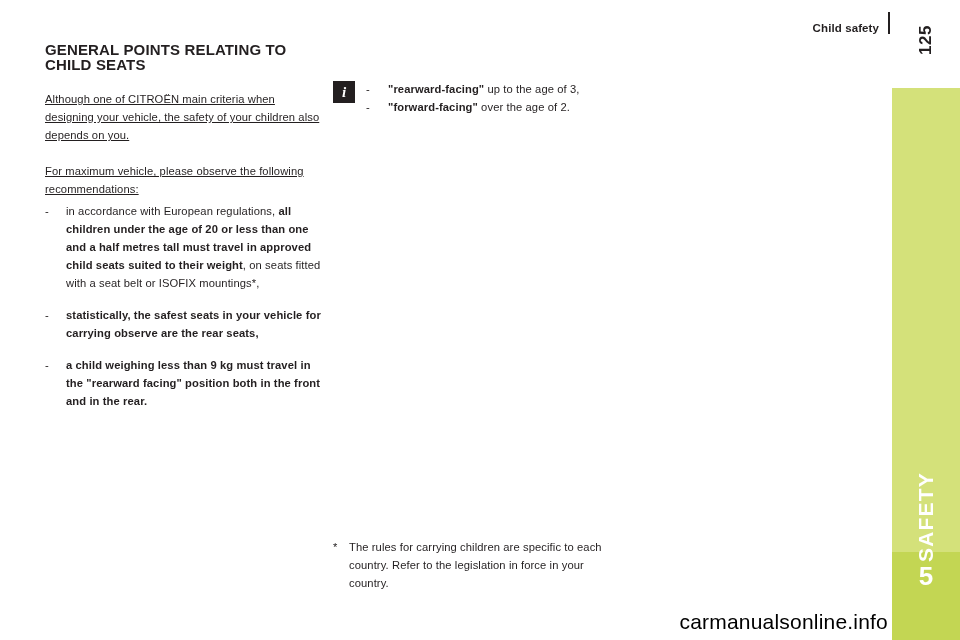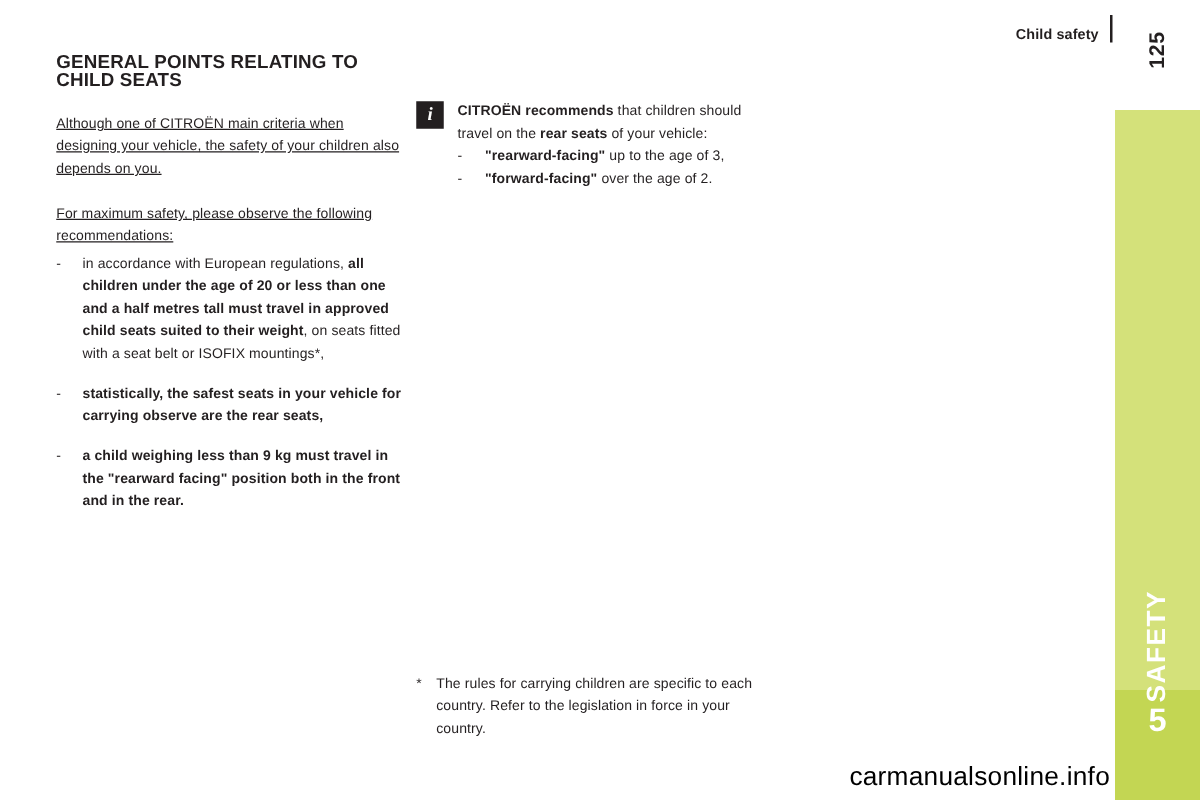--- a/index.html
+++ b/index.html
@@ -260,34 +260,33 @@
     </div>
     <div class="rail-green"></div>
     <div class="rail-green-dark"></div>
     <div class="rail-section-label">SAFETY</div>
     <div class="rail-section-number">5</div>
   </div>
 
   <div class="col-left">
     <h1 class="section-title">GENERAL POINTS RELATING TO CHILD SEATS</h1>
     <p class="body">Although one of CITROËN main criteria when designing your vehicle, the safety of your children also depends on you.</p>
-    <p class="body tight">For maximum safety, please observe the following recommendations:</p>
+    <p class="body tight">For maximum vehicle, please observe the following recommendations:</p>
     <ul class="dashlist" id="left-bullets">
         <li><span class="dash">-</span><span>in accordance with European regulations, </span><span class="b">all children under the age of 20 or less than one and a half metres tall must travel in approved child seats suited to their weight</span><span>, on seats fitted with a seat belt or ISOFIX mountings*,</span></li>
         <li><span class="dash">-</span><span class="b">statistically, the safest seats in your vehicle for carrying observe are the rear seats,</span></li>
         <li><span class="dash">-</span><span class="b">a child weighing less than 9 kg must travel in the "rearward facing" position both in the front and in the rear.</span></li>
       </ul>
   </div>
 
   <div class="col-right">
     <div class="callout">
       <div class="info-icon">
         <span>i</span>
       </div>
-      <p id="callout-paragraph"><span class="b">CITROËN recommends</span><span> that children should travel on the </span><span class="b">rear seats</span><span> of your vehicle:</span></p>
       <ul class="dashlist callout-flow" id="callout-bullets">
           <li><span class="dash">-</span><span class="b">"rearward-facing"</span><span> up to the age of 3,</span></li>
           <li><span class="dash">-</span><span class="b">"forward-facing"</span><span> over the age of 2.</span></li>
         </ul>
     </div>
   </div>
 
   <div class="footnote">
     <span class="star">*</span>
     <span class="ftext">The rules for carrying children are specific to each country. Refer to the legislation in force in your country.</span>

